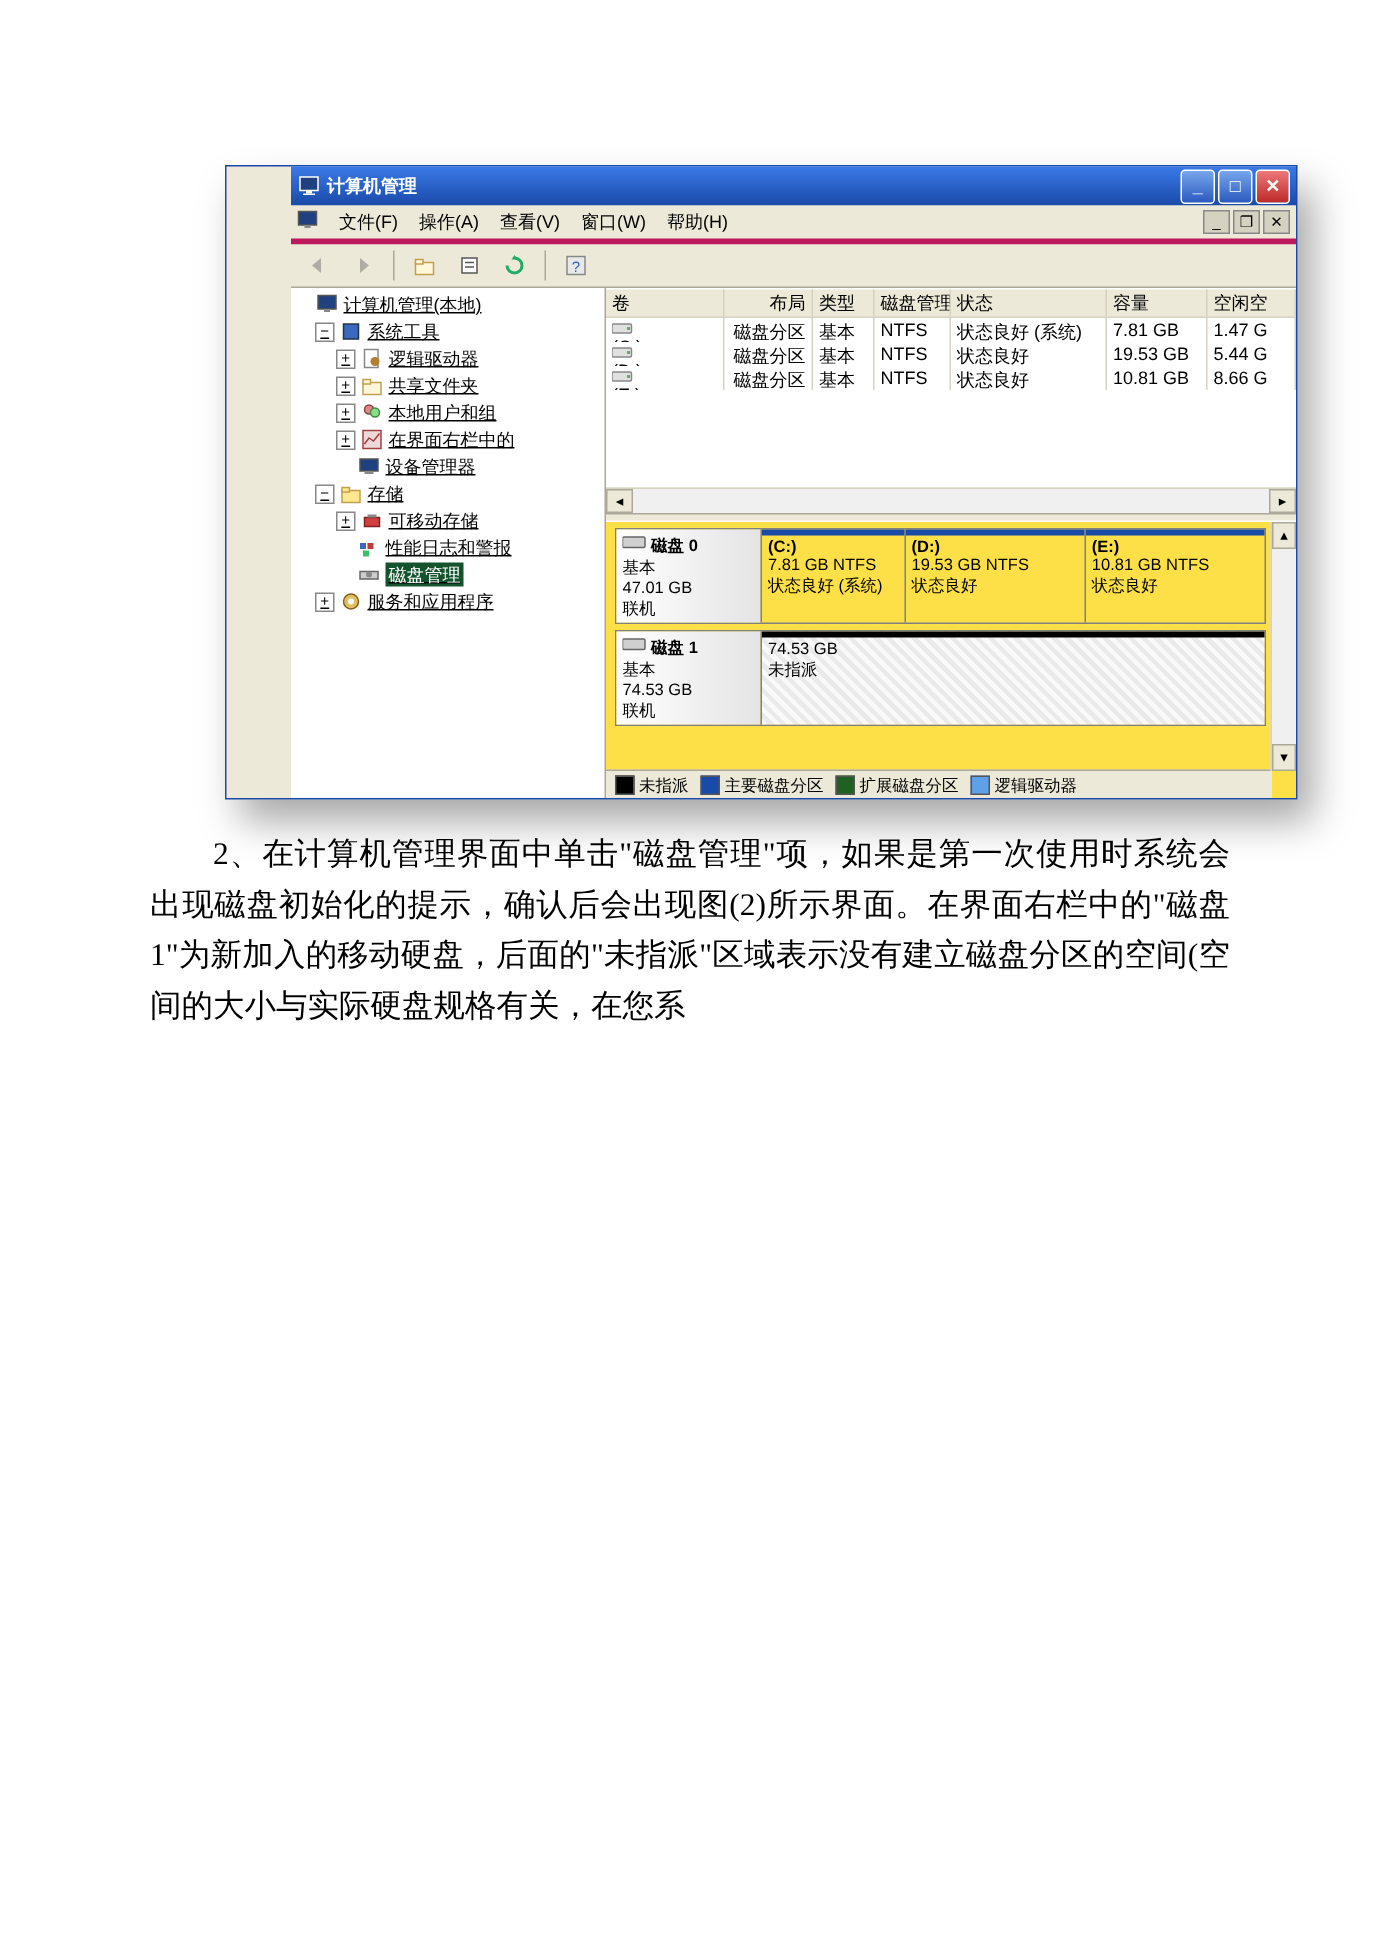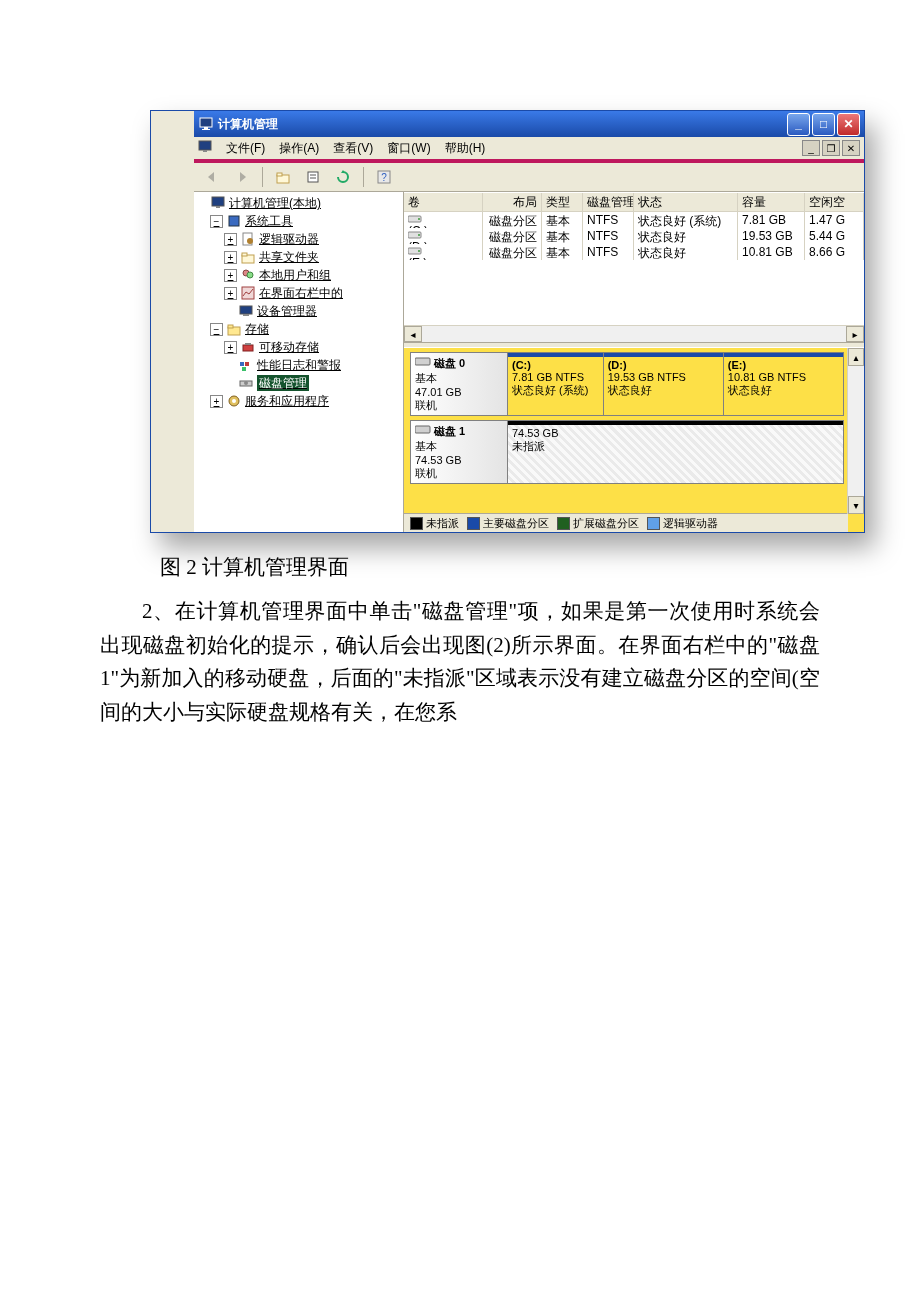--- a/index.html
+++ b/index.html
@@ -564,16 +564,15 @@
               <span class="sbtn">▴</span>
               <span class="strack"></span>
               <span class="sbtn">▾</span>
             </div>
           </div>
         </div>
       </div>
     </div>
   </div>
 
-  <div class="caption">图 2  计算机管理界面</div>
 
   <div class="bodytext"><span class="indent"></span><span>2、在计算机管理界面中单击"磁盘管理"项，如果是第一次使用时系统会出现磁盘初始化的提示，确认后会出现图(2)所示界面。在界面右栏中的"磁盘 1"为新加入的移动硬盘，后面的"未指派"区域表示没有建立磁盘分区的空间(空间的大小与实际硬盘规格有关，在您系</span></div>
 </div>
 
 </body></html>

